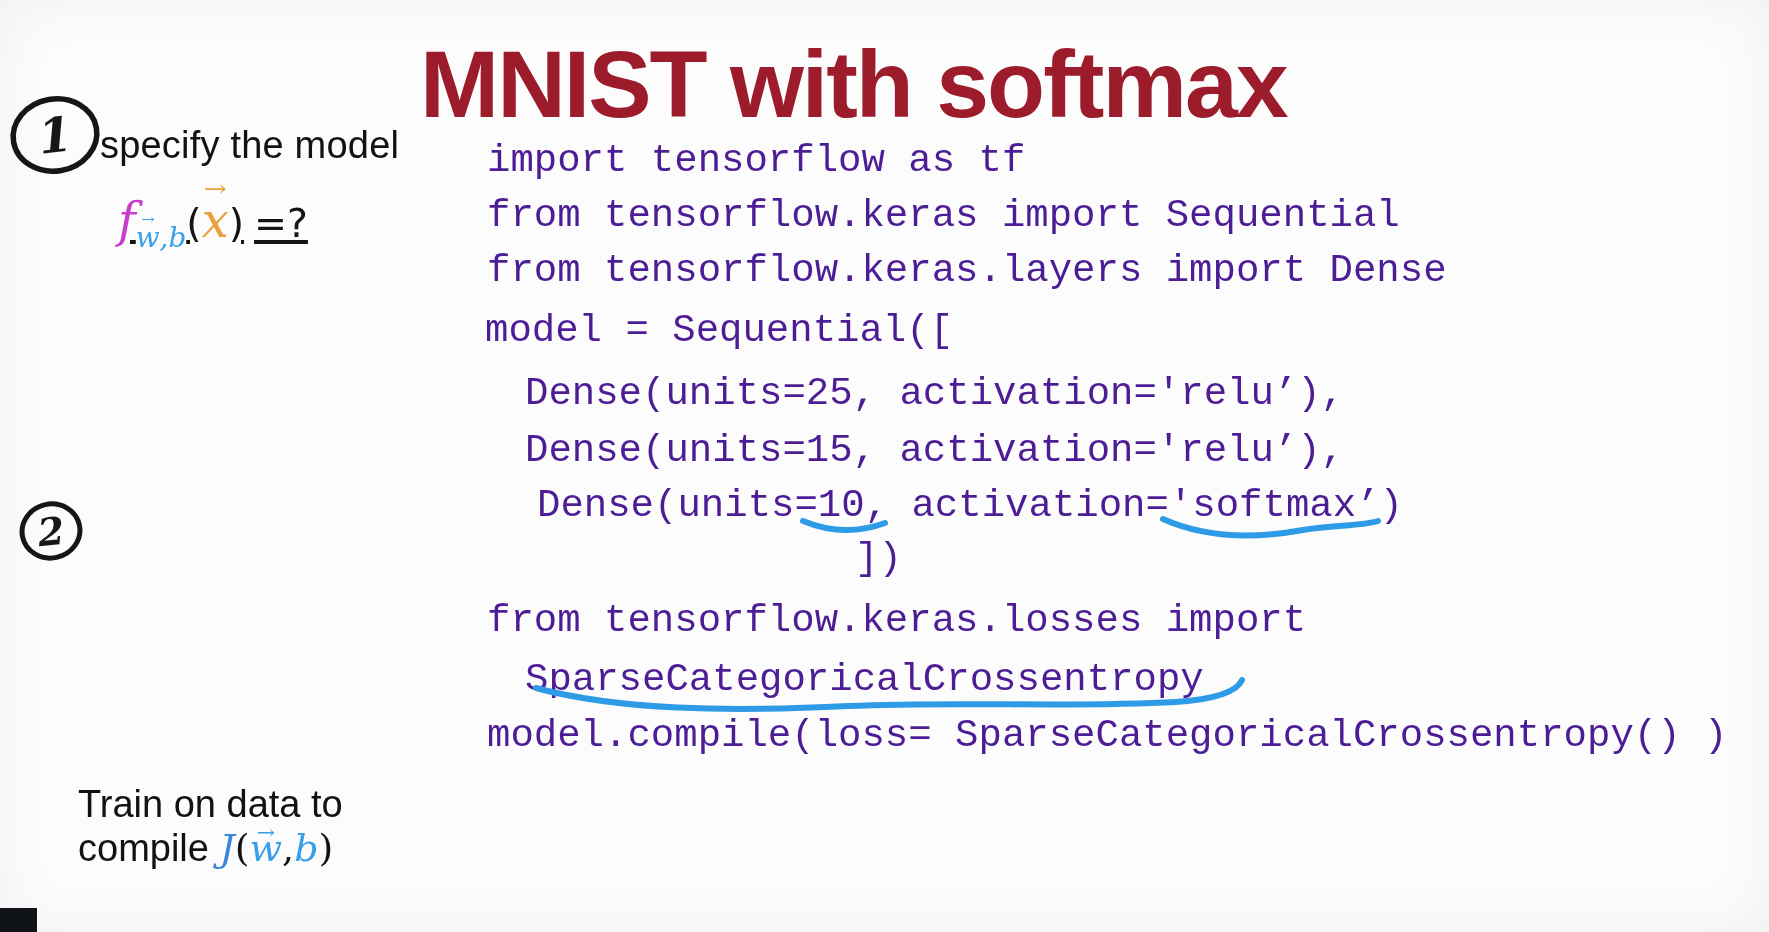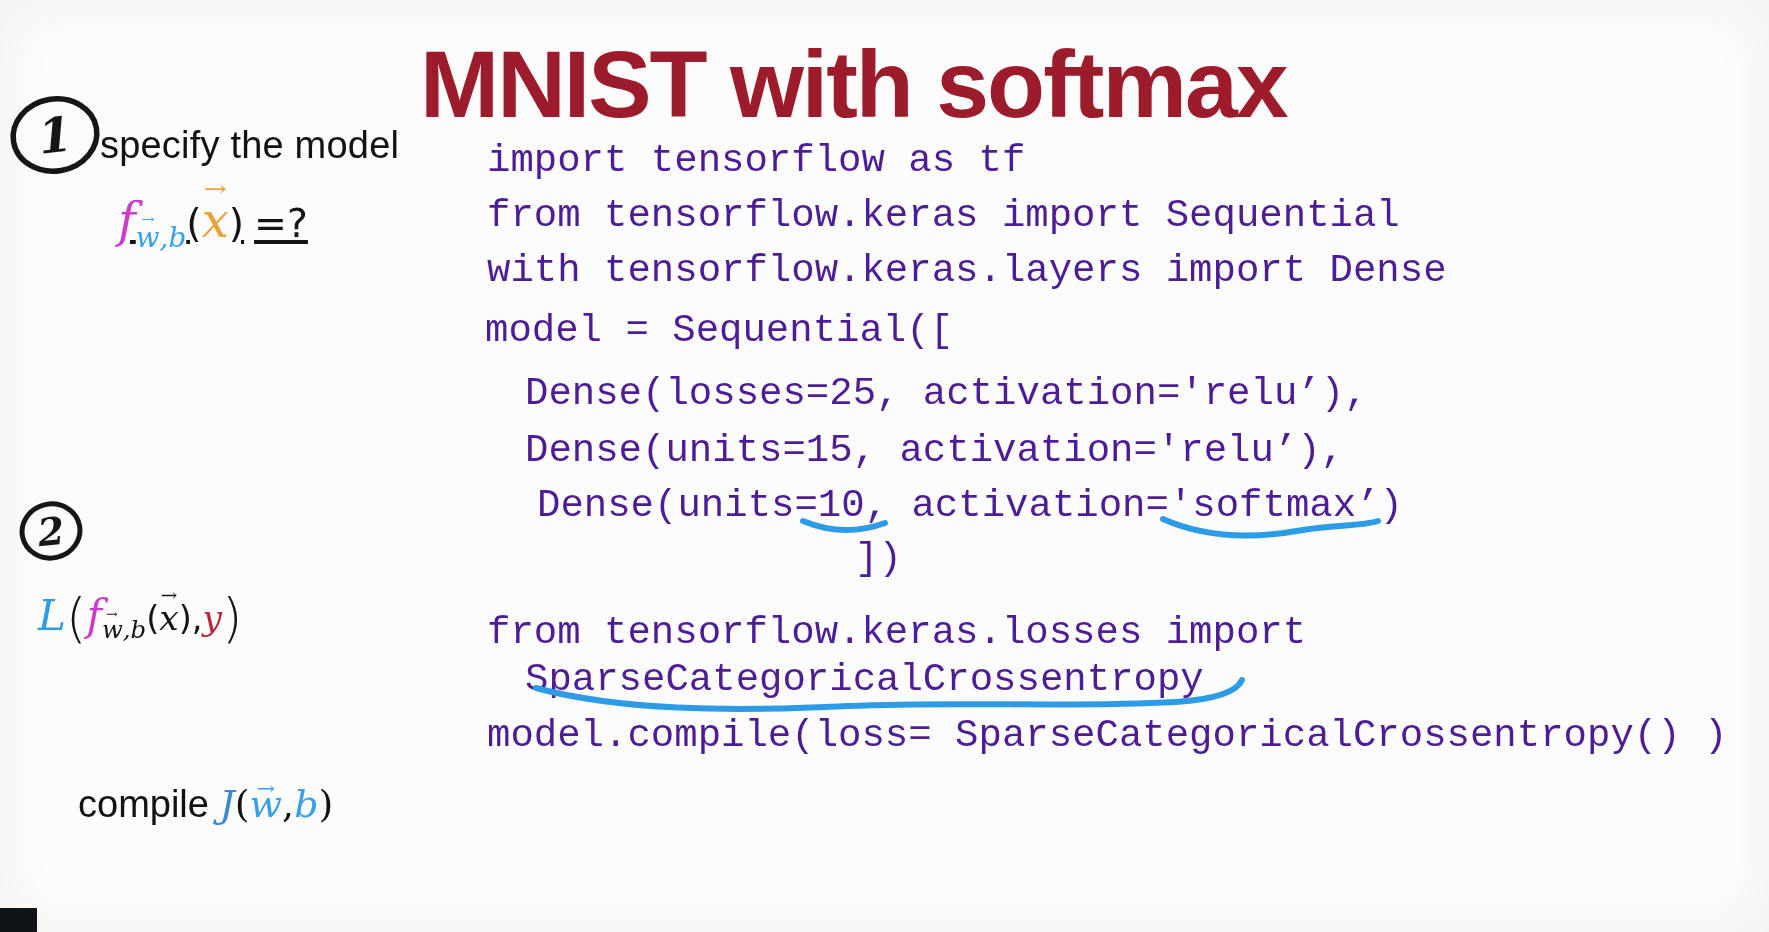--- a/index.html
+++ b/index.html
@@ -99,39 +99,37 @@
     <span class="mf">f</span><span class="sub blue"><span class="vec">w</span><span class="it">,b</span></span><span class="paren">(</span><span class="orange vec">x</span><span class="paren">)</span><span class="eq">=?</span>
   </div>
 
   <div class="circled c2">
     <svg width="68" height="66" viewBox="0 0 68 66">
       <ellipse cx="34" cy="33" rx="29" ry="27" fill="none" stroke="#161616" stroke-width="5" transform="rotate(-12 34 33)"></ellipse>
     </svg>
     <span class="num">2</span>
   </div>
 
-  <div class="formula f2">
-    <span class="Lblue it">L</span><span class="bigparen">(</span><span class="mf">f</span><span class="sub black"><span class="vec">w</span><span class="it">,b</span></span><span class="paren">(</span><span class="vec black small">x</span><span class="paren">)</span><span class="paren">,</span><span class="yred it small">y</span><span class="bigparen">)</span>
-  </div>
 
   <div class="train">
+    <div>Train on data to</div>
     <div><span>compile </span><span class="cost"><span class="Jblue it">J</span><span>(</span><span class="vec blue">w</span><span>,</span><span class="blue it">b</span><span>)</span></span>
     </div>
   </div>
 
   <div>
     <div class="code-line" style="left:487px; top:139px;">import tensorflow as tf</div>
     <div class="code-line" style="left:487px; top:194px;">from tensorflow.keras import Sequential</div>
-    <div class="code-line" style="left:487px; top:249px;">with tensorflow.keras.layers import Dense</div>
+    <div class="code-line" style="left:487px; top:249px;">from tensorflow.keras.layers import Dense</div>
     <div class="code-line" style="left:485px; top:309px;">model = Sequential([</div>
-    <div class="code-line" style="left:525px; top:372px;">Dense(losses=25, activation='relu’),</div>
+    <div class="code-line" style="left:525px; top:372px;">Dense(units=25, activation='relu’),</div>
     <div class="code-line" style="left:525px; top:429px;">Dense(units=15, activation='relu’),</div>
     <div class="code-line" style="left:525px; top:484px;margin-left:12px;">Dense(units=10, activation='softmax’)</div>
     <div class="code-line" style="left:855px; top:537px;">])</div>
-    <div class="code-line" style="left:487px; top:599px;margin-top:12px;">from tensorflow.keras.losses import</div>
+    <div class="code-line" style="left:487px; top:599px;">from tensorflow.keras.losses import</div>
     <div class="code-line" style="left:525px; top:642px;margin-top:16px;">SparseCategoricalCrossentropy</div>
     <div class="code-line" style="left:487px; top:714px;">model.compile(loss= SparseCategoricalCrossentropy() )</div>
   </div>
 
   <svg class="underline" style="left:798px; top:514px;" width="92" height="26" viewBox="0 0 92 26">
     <path d="M5,7 Q46,24 87,9"></path>
   </svg>
   <svg class="underline" style="left:1158px; top:512px;" width="226" height="30" viewBox="0 0 226 30">
     <path d="M5,7 C45,25 95,27 145,18 C175,13 205,14 220,9"></path>
   </svg>

